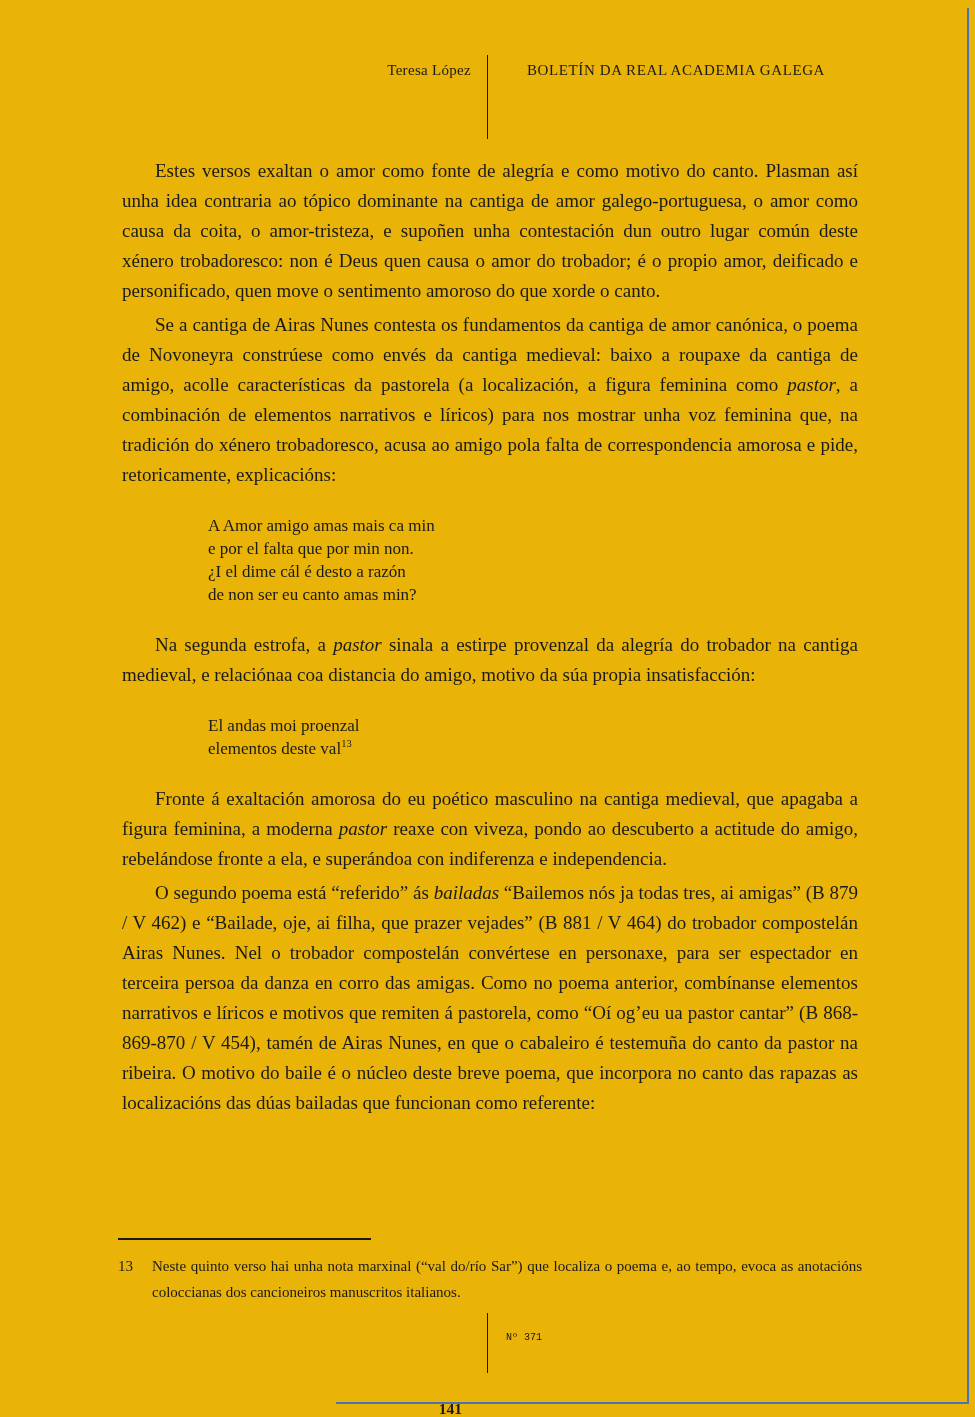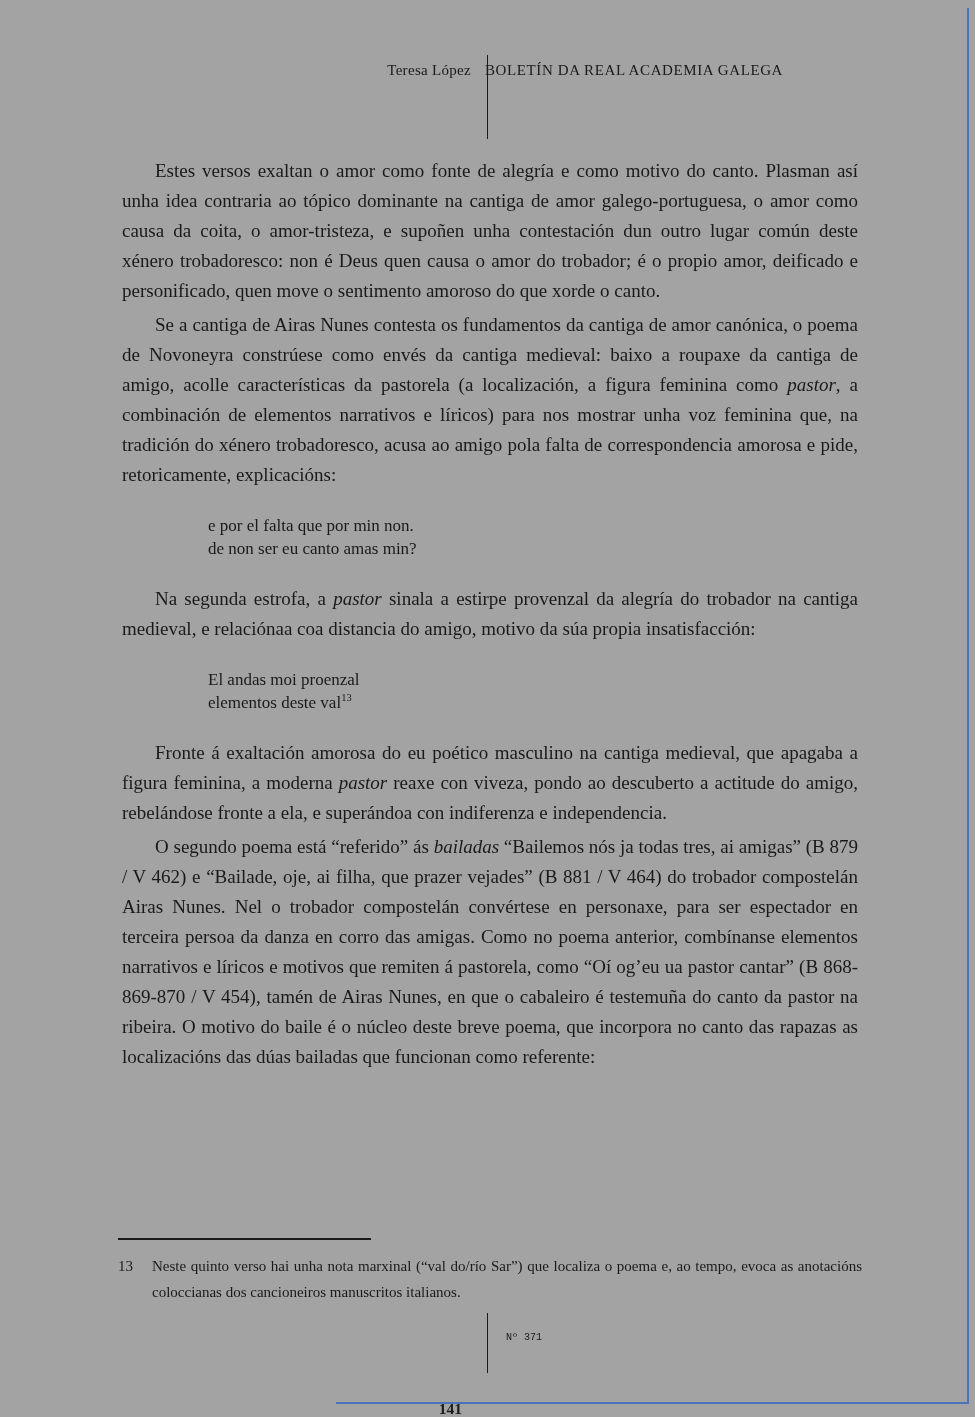--- a/index.html
+++ b/index.html
@@ -4,33 +4,33 @@
 <style>
   html, body { margin: 0; padding: 0; }
   body {
     width: 975px; height: 1417px;
     background: #ffffff;
     font-family: "Liberation Serif", "DejaVu Serif", serif;
     color: #1a1a1a;
     position: relative;
     overflow: hidden;
   }
-  .page { position: absolute; inset: 0; background: #a3a3a3; }
+  .page { position: absolute; inset: 0; background: #eab308; }
 
   
   .running-head-author {
     position: absolute; top: 62px; left: 0; width: 471px;
     text-align: right; font-size: 15px; letter-spacing: 0.3px;
   }
   .running-head-rule {
     position: absolute; left: 487px; top: 55px;
     width: 1px; height: 84px; background: #1a1a1a;
   }
   .running-head-journal {
-    position: absolute; top: 62px; left: 485px;
+    position: absolute; top: 62px; left: 527px;
     font-size: 15px; letter-spacing: 0.6px;
   }
 
   
   .body-text {
     position: absolute; top: 152px; left: 118px; width: 744px;
     font-size: 19px; line-height: 30px; text-align: justify;
   }
   .body-text p.para { margin: 4px; text-indent: 33px; }
   .it { font-style: italic; }
@@ -78,21 +78,23 @@
 <div class="page">
 
   <div class="running-head-author">Teresa López</div>
   <div class="running-head-rule"></div>
   <div class="running-head-journal">BOLETÍN DA REAL ACADEMIA GALEGA</div>
 
   <main class="body-text">
       <p class="para"><span>Estes versos exaltan o amor como fonte de alegría e como motivo do canto. Plasman así unha idea contraria ao tópico dominante na cantiga de amor galego-portuguesa, o amor como causa da coita, o amor-tristeza, e supoñen unha contestación dun outro lugar común deste xénero trobadoresco: non é Deus quen causa o amor do trobador; é o propio amor, deificado e personificado, quen move o sentimento amoroso do que xorde o canto.</span></p>
       <p class="para"><span>Se a cantiga de Airas Nunes contesta os fundamentos da cantiga de amor canónica, o poema de Novoneyra constrúese como envés da cantiga medieval: baixo a roupaxe da cantiga de amigo, acolle características da pastorela (a localización, a figura feminina como </span><span class="it">pastor</span><span>, a combinación de elementos narrativos e líricos) para nos mostrar unha voz feminina que, na tradición do xénero trobadoresco, acusa ao amigo pola falta de correspondencia amorosa e pide, retoricamente, explicacións:</span></p>
       <div class="verse">
+        <div class="verse-line"><span>A Amor amigo amas mais ca min</span></div>
         <div class="verse-line"><span>e por el falta que por min non.</span></div>
+        <div class="verse-line"><span>¿I el dime cál é desto a razón</span></div>
         <div class="verse-line"><span>de non ser eu canto amas min?</span></div>
       </div>
       <p class="para"><span>Na segunda estrofa, a </span><span class="it">pastor</span><span> sinala a estirpe provenzal da alegría do trobador na cantiga medieval, e relaciónaa coa distancia do amigo, motivo da súa propia insatisfacción:</span></p>
       <div class="verse">
         <div class="verse-line"><span>El andas moi proenzal</span></div>
         <div class="verse-line"><span>elementos deste val</span><sup>13</sup></div>
       </div>
       <p class="para"><span>Fronte á exaltación amorosa do eu poético masculino na cantiga medieval, que apagaba a figura feminina, a moderna </span><span class="it">pastor</span><span> reaxe con viveza, pondo ao descuberto a actitude do amigo, rebelándose fronte a ela, e superándoa con indiferenza e independencia.</span></p>
       <p class="para"><span>O segundo poema está “referido” ás </span><span class="it">bailadas</span><span> “Bailemos nós ja todas tres, ai amigas” (B 879 / V 462) e “Bailade, oje, ai filha, que prazer vejades” (B 881 / V 464) do trobador compostelán Airas Nunes. Nel o trobador compostelán convértese en personaxe, para ser espectador en terceira persoa da danza en corro das amigas. Como no poema anterior, combínanse elementos narrativos e líricos e motivos que remiten á pastorela, como “Oí og’eu ua pastor cantar” (B 868-869-870 / V 454), tamén de Airas Nunes, en que o cabaleiro é testemuña do canto da pastor na ribeira. O motivo do baile é o núcleo deste breve poema, que incorpora no canto das rapazas as localizacións das dúas bailadas que funcionan como referente:</span></p>
     </main>

